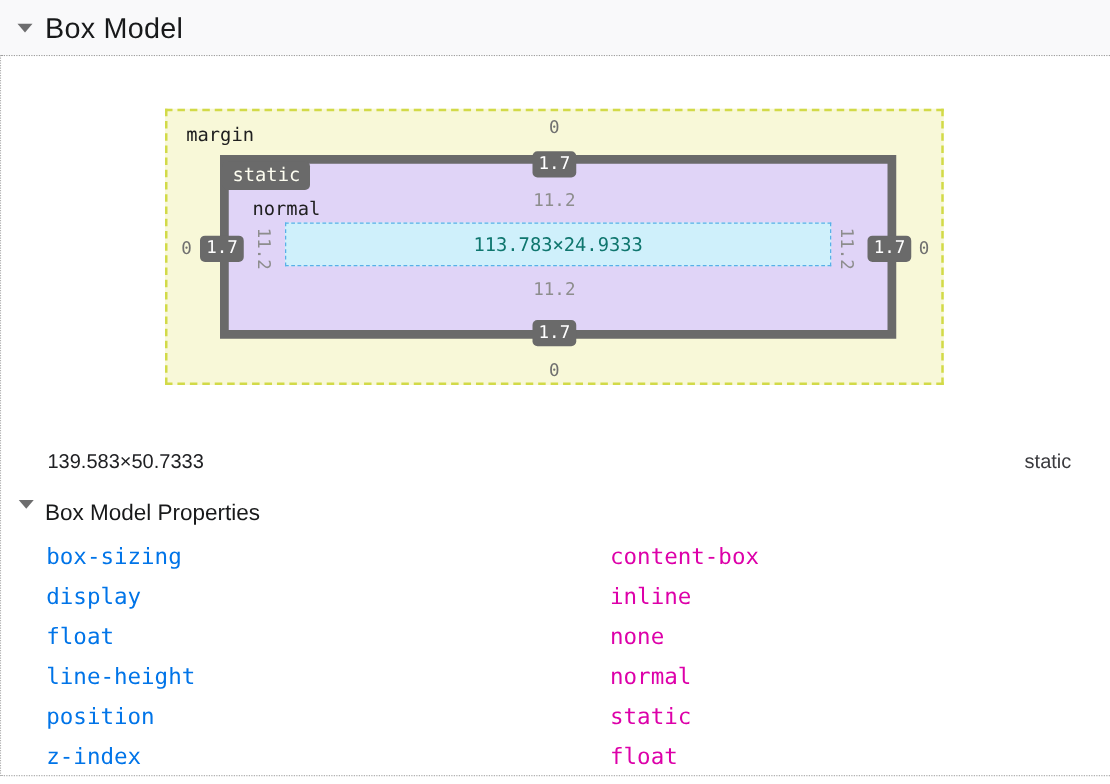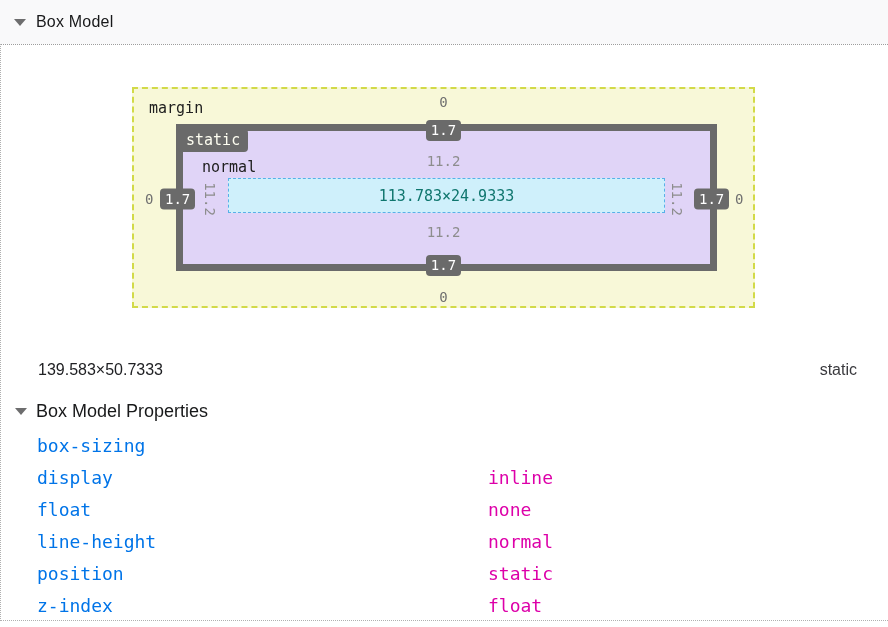--- a/index.html
+++ b/index.html
@@ -10,21 +10,21 @@
   .panel-header {
     position: absolute; top: 0; left: 0; width: 888px; height: 44px;
     background: #f9f9fa; display: flex; align-items: center; cursor: default;
   }
   .tri {
     width: 0; height: 0; margin-left: 14px;
     border-left: 6px solid transparent; border-right: 6px solid transparent;
     border-top: 7px solid #6d6d6e;
   }
   .panel-title {
-    margin-left: 10px; font-size: 16px; color: #18191a; letter-spacing: .2px;
+    margin-left: 10px; font-size: 23px; color: #18191a; letter-spacing: .2px;
   }
 
   
   .content {
     position: absolute; top: 44px; left: 0; width: 888px; height: 577px;
     background: #fff;
     border-top: 1px dotted #9d9d9d;
     border-left: 1px dotted #b0b0b0;
     border-bottom: 1px dotted #b0b0b0;
   }
@@ -81,21 +81,21 @@
   .dims-row {
     position: absolute; top: 315px; left: 37px; right: 31px; height: 20px;
     display: flex; justify-content: space-between; align-items: center;
   }
   .dims-text { font-size: 16px; color: #202124; }
   .pos-text  { font-size: 16px; color: #3a3a3e; }
 
   
   .props-header {
     position: absolute; top: 355px; left: 0; right: 0; height: 22px;
-    display: flex; align-items: center; cursor: default;
+    display: flex; align-items: flex-start; cursor: default;
   }
   .props-header .tri { margin-left: 14px; }
   .props-title { margin-left: 9px; font-size: 18px; color: #18191a; }
 
   .props-list { position: absolute; top: 385px; left: 0; right: 0; }
   .prop-row { position: relative; height: 32px; line-height: 32px;
     font-family: "DejaVu Sans Mono", "Liberation Mono", monospace; font-size: 18px; }
   .prop-name  { position: absolute; left: 36px; color: #0074e8; }
   .prop-value { position: absolute; left: 487px; color: #dd00a9; }
 </style>
@@ -143,20 +143,21 @@
   </div>
 
   <div class="props-header">
     <span class="tri"></span>
     <span class="props-title">Box Model Properties</span>
   </div>
 
   <div class="props-list">
     <div class="prop-row">
       <span class="prop-name">box-sizing</span>
+      <span class="prop-value">content-box</span>
     </div>
     <div class="prop-row">
       <span class="prop-name">display</span>
       <span class="prop-value">inline</span>
     </div>
     <div class="prop-row">
       <span class="prop-name">float</span>
       <span class="prop-value">none</span>
     </div>
     <div class="prop-row">

